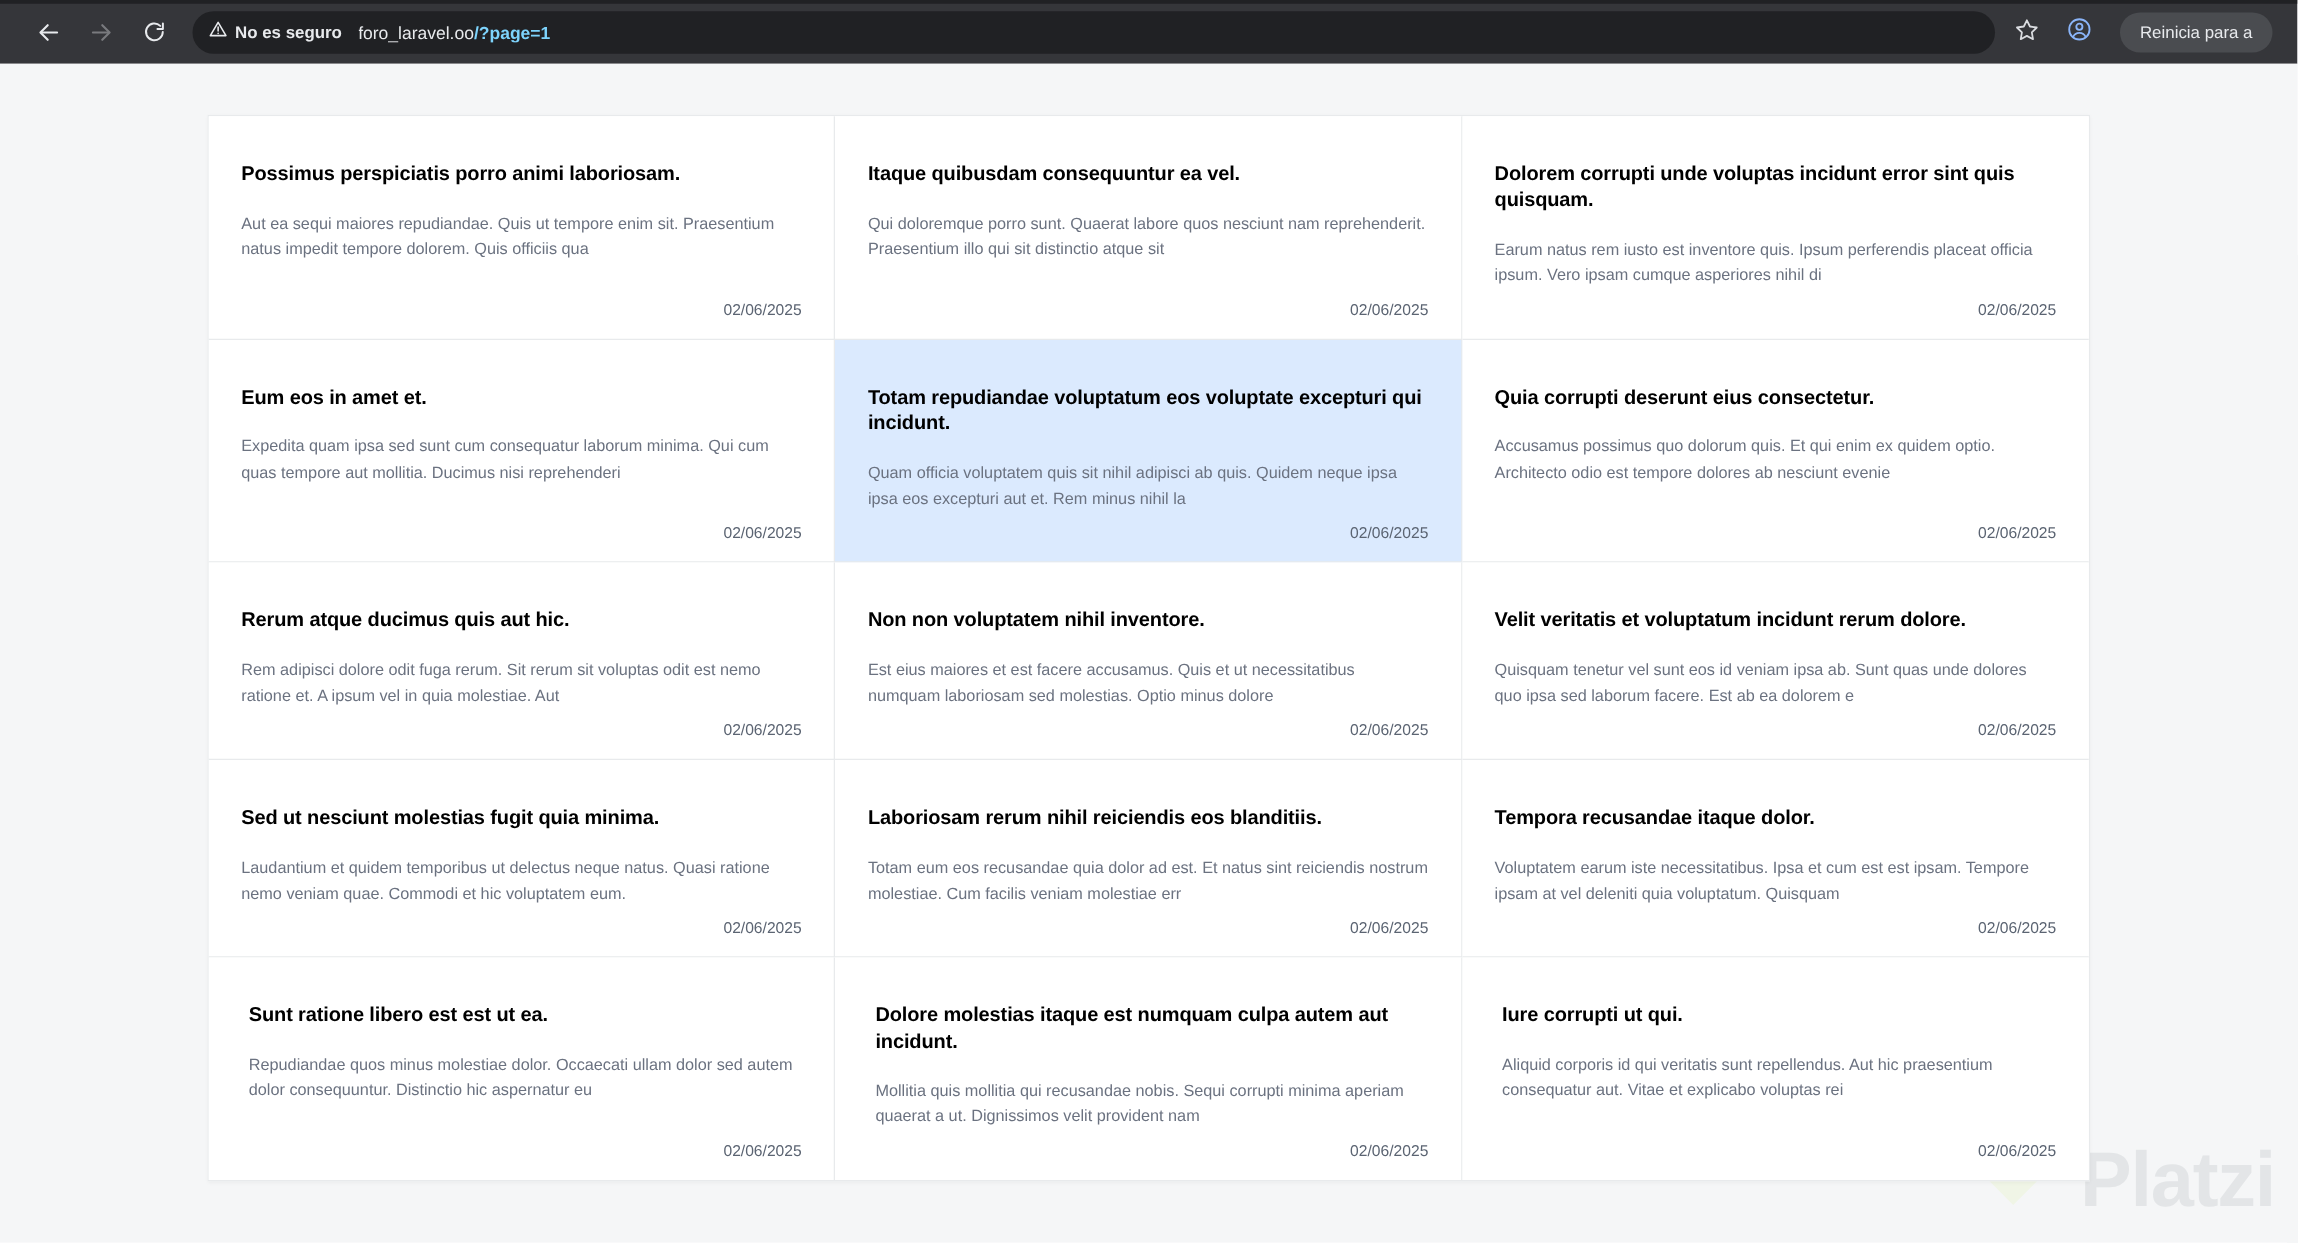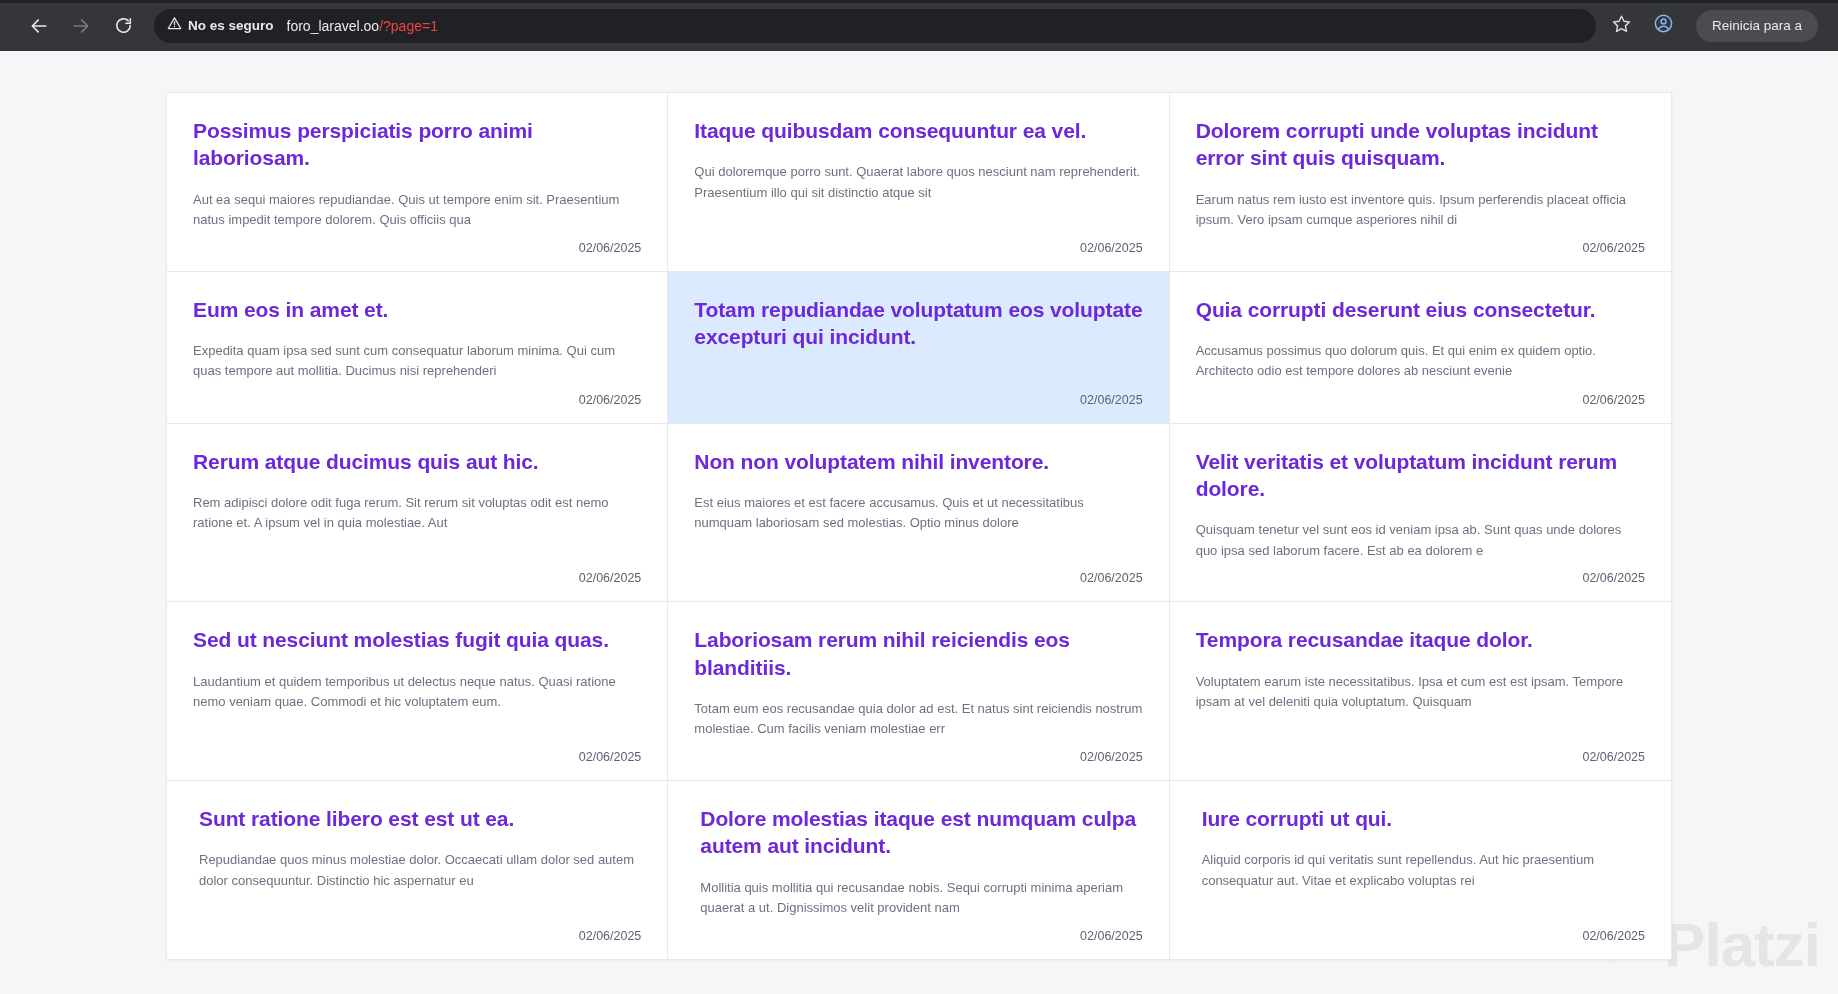--- a/index.html
+++ b/index.html
@@ -65,21 +65,21 @@
     color: #e8eaed;
     white-space: nowrap;
   }
   .url-text {
     font-size: 14px;
     color: #e8eaed;
     white-space: nowrap;
     overflow: hidden;
     text-overflow: ellipsis;
   }
-  .url-text .url-dim { color: #ef4444; }
+  .url-text .url-dim { color: #7dd3fc; font-weight: bold; }
 
   .chrome-right {
     display: flex;
     align-items: center;
     flex: none;
     gap: 6px;
   }
   .icon-btn {
     width: 36px; height: 36px;
     border-radius: 50%;
@@ -151,26 +151,27 @@
     background: #ffffff;
     display: flex;
     flex-direction: column;
     min-height: 152px;
   }
   .card:nth-child(3n) { border-right: none; }
   .card.last-row { border-bottom: none; padding-left: 32px; }
   .card.highlight { background: #dbeafe; }
 
   .card-title {
-    font-size: 21px;
+    font-size: 16px;
     font-weight: bold;
-    color: #6d28d9;
+    color: #000000;
     line-height: 1.3;
     letter-spacing: -0.1px;
     margin-bottom: 18px;
+    margin-top: 13px;
   }
   .card-body {
     font-size: 13px;
     color: #6b7280;
     line-height: 1.58;
     margin-bottom: 4px;
   }
   .card-date {
     font-size: 12.5px;
     color: #5b6472;
@@ -278,20 +279,21 @@
           <div class="card-body">Earum natus rem iusto est inventore quis. Ipsum perferendis placeat officia ipsum. Vero ipsam cumque asperiores nihil di</div>
           <div class="card-date">02/06/2025</div>
         </div>
         <div class="card">
           <div class="card-title">Eum eos in amet et.</div>
           <div class="card-body">Expedita quam ipsa sed sunt cum consequatur laborum minima. Qui cum quas tempore aut mollitia. Ducimus nisi reprehenderi</div>
           <div class="card-date">02/06/2025</div>
         </div>
         <div class="card highlight">
           <div class="card-title">Totam repudiandae voluptatum eos voluptate excepturi qui incidunt.</div>
+          <div class="card-body">Quam officia voluptatem quis sit nihil adipisci ab quis. Quidem neque ipsa ipsa eos excepturi aut et. Rem minus nihil la</div>
           <div class="card-date">02/06/2025</div>
         </div>
         <div class="card">
           <div class="card-title">Quia corrupti deserunt eius consectetur.</div>
           <div class="card-body">Accusamus possimus quo dolorum quis. Et qui enim ex quidem optio. Architecto odio est tempore dolores ab nesciunt evenie</div>
           <div class="card-date">02/06/2025</div>
         </div>
         <div class="card">
           <div class="card-title">Rerum atque ducimus quis aut hic.</div>
           <div class="card-body">Rem adipisci dolore odit fuga rerum. Sit rerum sit voluptas odit est nemo ratione et. A ipsum vel in quia molestiae. Aut</div>
@@ -301,21 +303,21 @@
           <div class="card-title">Non non voluptatem nihil inventore.</div>
           <div class="card-body">Est eius maiores et est facere accusamus. Quis et ut necessitatibus numquam laboriosam sed molestias. Optio minus dolore</div>
           <div class="card-date">02/06/2025</div>
         </div>
         <div class="card">
           <div class="card-title">Velit veritatis et voluptatum incidunt rerum dolore.</div>
           <div class="card-body">Quisquam tenetur vel sunt eos id veniam ipsa ab. Sunt quas unde dolores quo ipsa sed laborum facere. Est ab ea dolorem e</div>
           <div class="card-date">02/06/2025</div>
         </div>
         <div class="card">
-          <div class="card-title">Sed ut nesciunt molestias fugit quia quas.</div>
+          <div class="card-title">Sed ut nesciunt molestias fugit quia minima.</div>
           <div class="card-body">Laudantium et quidem temporibus ut delectus neque natus. Quasi ratione nemo veniam quae. Commodi et hic voluptatem eum.</div>
           <div class="card-date">02/06/2025</div>
         </div>
         <div class="card">
           <div class="card-title">Laboriosam rerum nihil reiciendis eos blanditiis.</div>
           <div class="card-body">Totam eum eos recusandae quia dolor ad est. Et natus sint reiciendis nostrum molestiae. Cum facilis veniam molestiae err</div>
           <div class="card-date">02/06/2025</div>
         </div>
         <div class="card">
           <div class="card-title">Tempora recusandae itaque dolor.</div>

